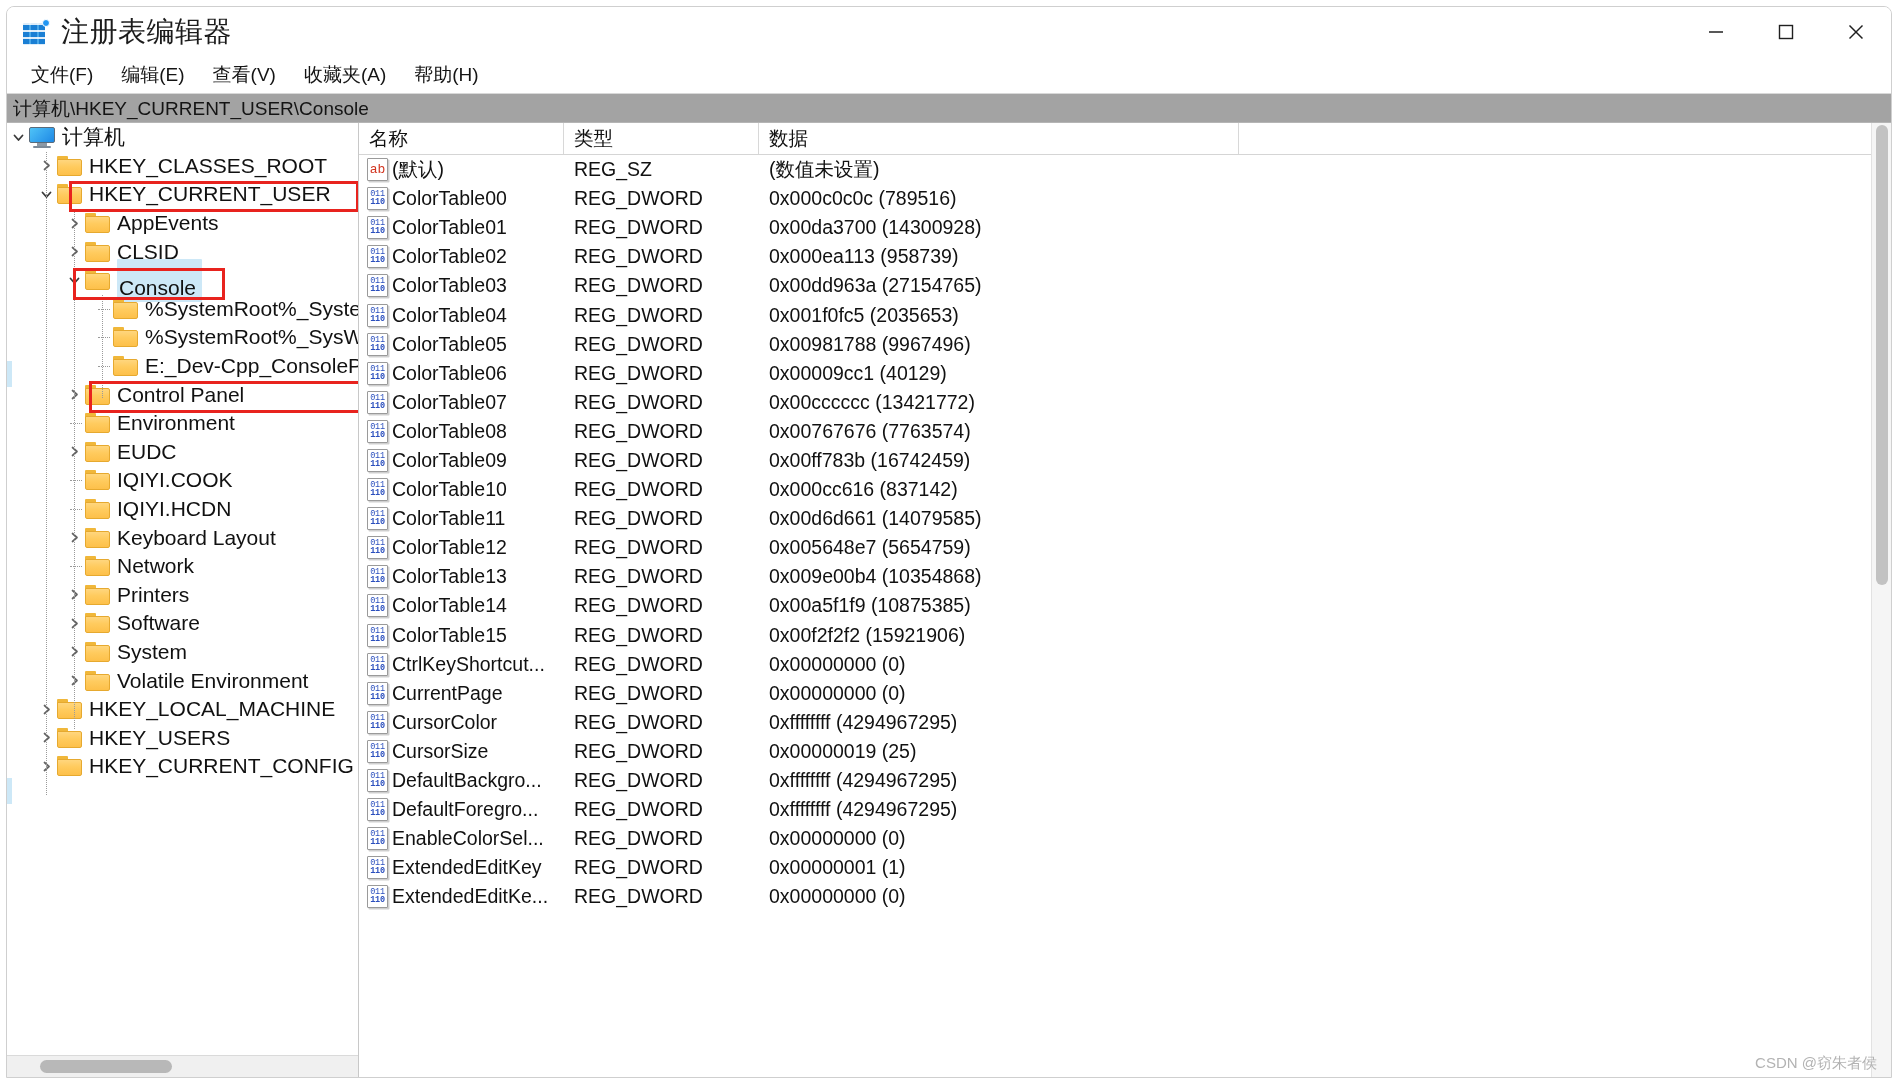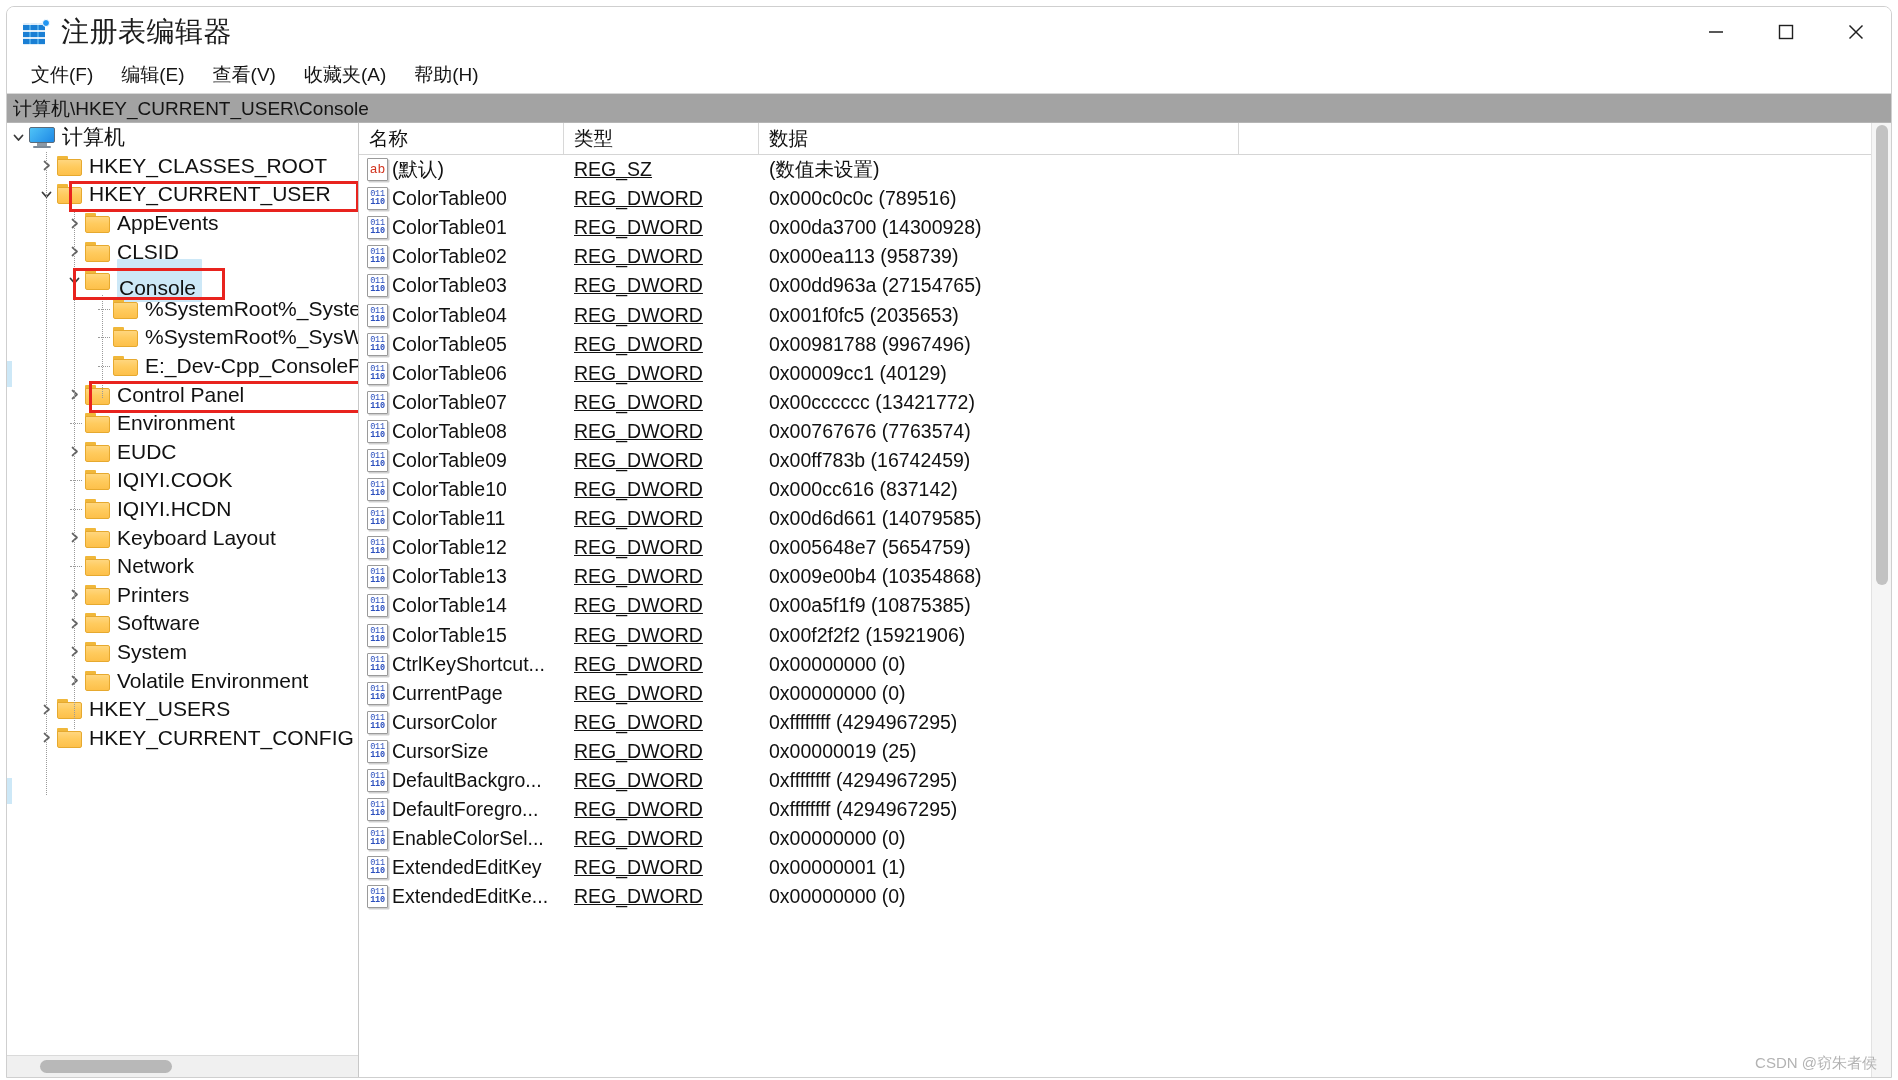--- a/index.html
+++ b/index.html
@@ -245,21 +245,21 @@
   .list-body { position: relative; }
   .lrow {
     display: flex; align-items: center;
     height: 29.1px;
     font-size: 19.5px;
     color: #111;
     white-space: nowrap;
   }
   .lcell { display: flex; align-items: center; }
   .lcell.name { width: 205px; padding-left: 8px; gap: 4px; }
-  .lcell.type { width: 195px; padding-left: 10px; text-decoration: underline; }
+  .lcell.type { width: 195px; padding-left: 10px; }
   .lcell.data { flex: 1; padding-left: 10px; }
   .name-txt { overflow: hidden; text-overflow: ellipsis; }
   
   .vicon {
     position: relative;
     width: 21px; height: 23px;
     flex: 0 0 auto;
   }
   .vicon .sheet {
     position: absolute; inset: 0;
@@ -603,20 +603,33 @@
             <div class="lead" style="width: 28px; height: 28px;"></div>
             <div class="chev">
               <svg width="13" height="13" viewBox="0 0 13 13">
                 <polyline points="4.5,2.5 9,6.5 4.5,10.5" fill="none" stroke="#646464" stroke-width="1.7" stroke-linecap="round" stroke-linejoin="round"></polyline>
               </svg>
             </div>
             <div class="folder">
               <div class="tab"></div>
               <div class="body"></div>
             </div>
+            <span class="tree-label">HKEY_LOCAL_MACHINE</span>
+          </div>
+          <div class="tree-row">
+            <div class="lead" style="width: 28px; height: 28px;"></div>
+            <div class="chev">
+              <svg width="13" height="13" viewBox="0 0 13 13">
+                <polyline points="4.5,2.5 9,6.5 4.5,10.5" fill="none" stroke="#646464" stroke-width="1.7" stroke-linecap="round" stroke-linejoin="round"></polyline>
+              </svg>
+            </div>
+            <div class="folder">
+              <div class="tab"></div>
+              <div class="body"></div>
+            </div>
             <span class="tree-label">HKEY_USERS</span>
           </div>
           <div class="tree-row">
             <div class="lead" style="width: 28px; height: 28px;"></div>
             <div class="chev">
               <svg width="13" height="13" viewBox="0 0 13 13">
                 <polyline points="4.5,2.5 9,6.5 4.5,10.5" fill="none" stroke="#646464" stroke-width="1.7" stroke-linecap="round" stroke-linejoin="round"></polyline>
               </svg>
             </div>
             <div class="folder">

